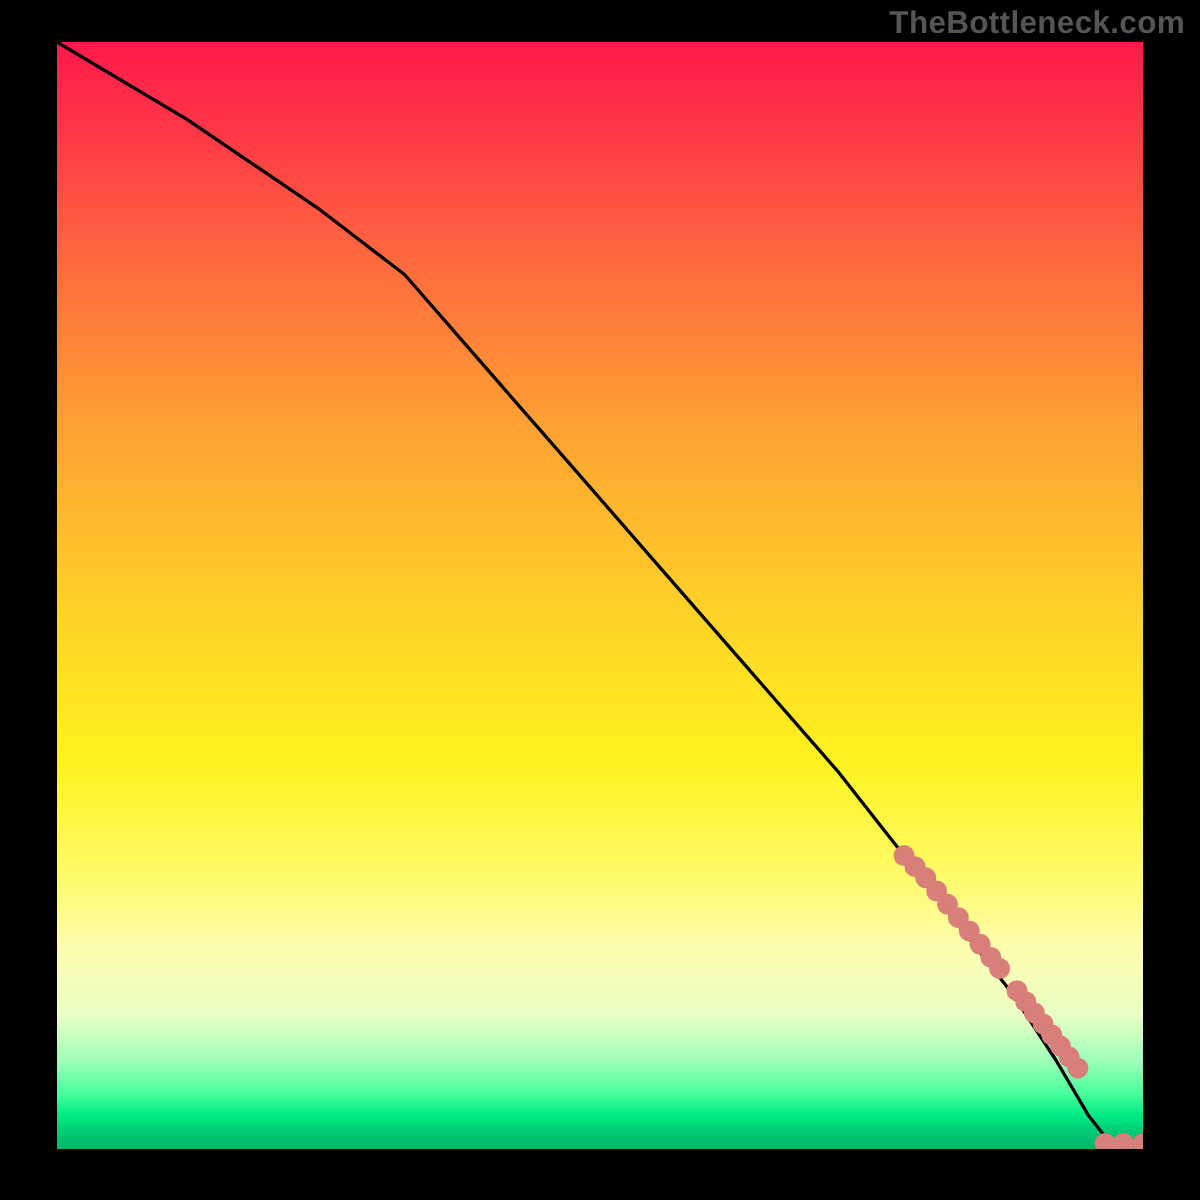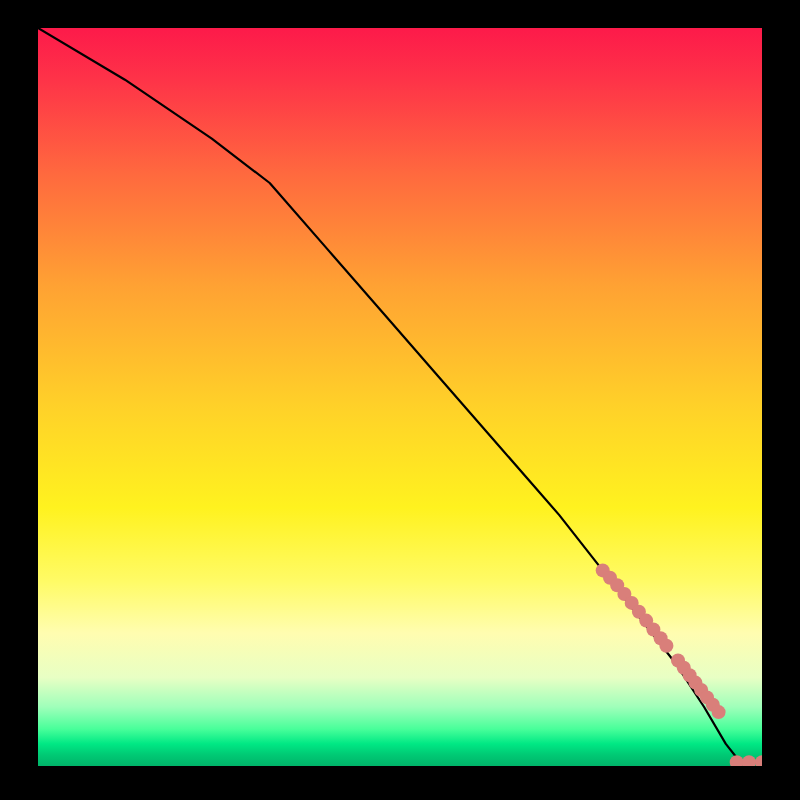--- a/index.html
+++ b/index.html
@@ -58,20 +58,21 @@
     left: 0;
     top: 0;
     width: 724px;
     height: 738px;
   }
 </style>
 </head>
 <body>
 
 <div class="wrap">
+  <div class="watermark">TheBottleneck.com</div>
 
   <div class="plot">
     <svg class="overlay" viewBox="0 0 724 738" preserveAspectRatio="none">
       <polyline id="curve-line" fill="none" stroke="#000" stroke-width="2.2" stroke-linejoin="round" stroke-linecap="round" points="0.0,0.0 86.9,51.7 173.8,110.7 231.7,155.0 289.6,221.4 347.5,287.8 405.4,354.2 463.4,420.7 521.3,487.1 579.2,560.9 637.1,634.7 666.1,679.0 687.8,715.9 702.3,734.3 724.0,734.3"></polyline>
       <g id="dots">
           <circle cx="564.7" cy="542.4" r="7" fill="#d97f7a"></circle>
           <circle cx="572.0" cy="549.8" r="7" fill="#d97f7a"></circle>
           <circle cx="579.2" cy="557.2" r="7" fill="#d97f7a"></circle>
           <circle cx="586.4" cy="566.0" r="7" fill="#d97f7a"></circle>
           <circle cx="593.7" cy="574.9" r="7" fill="#d97f7a"></circle>

